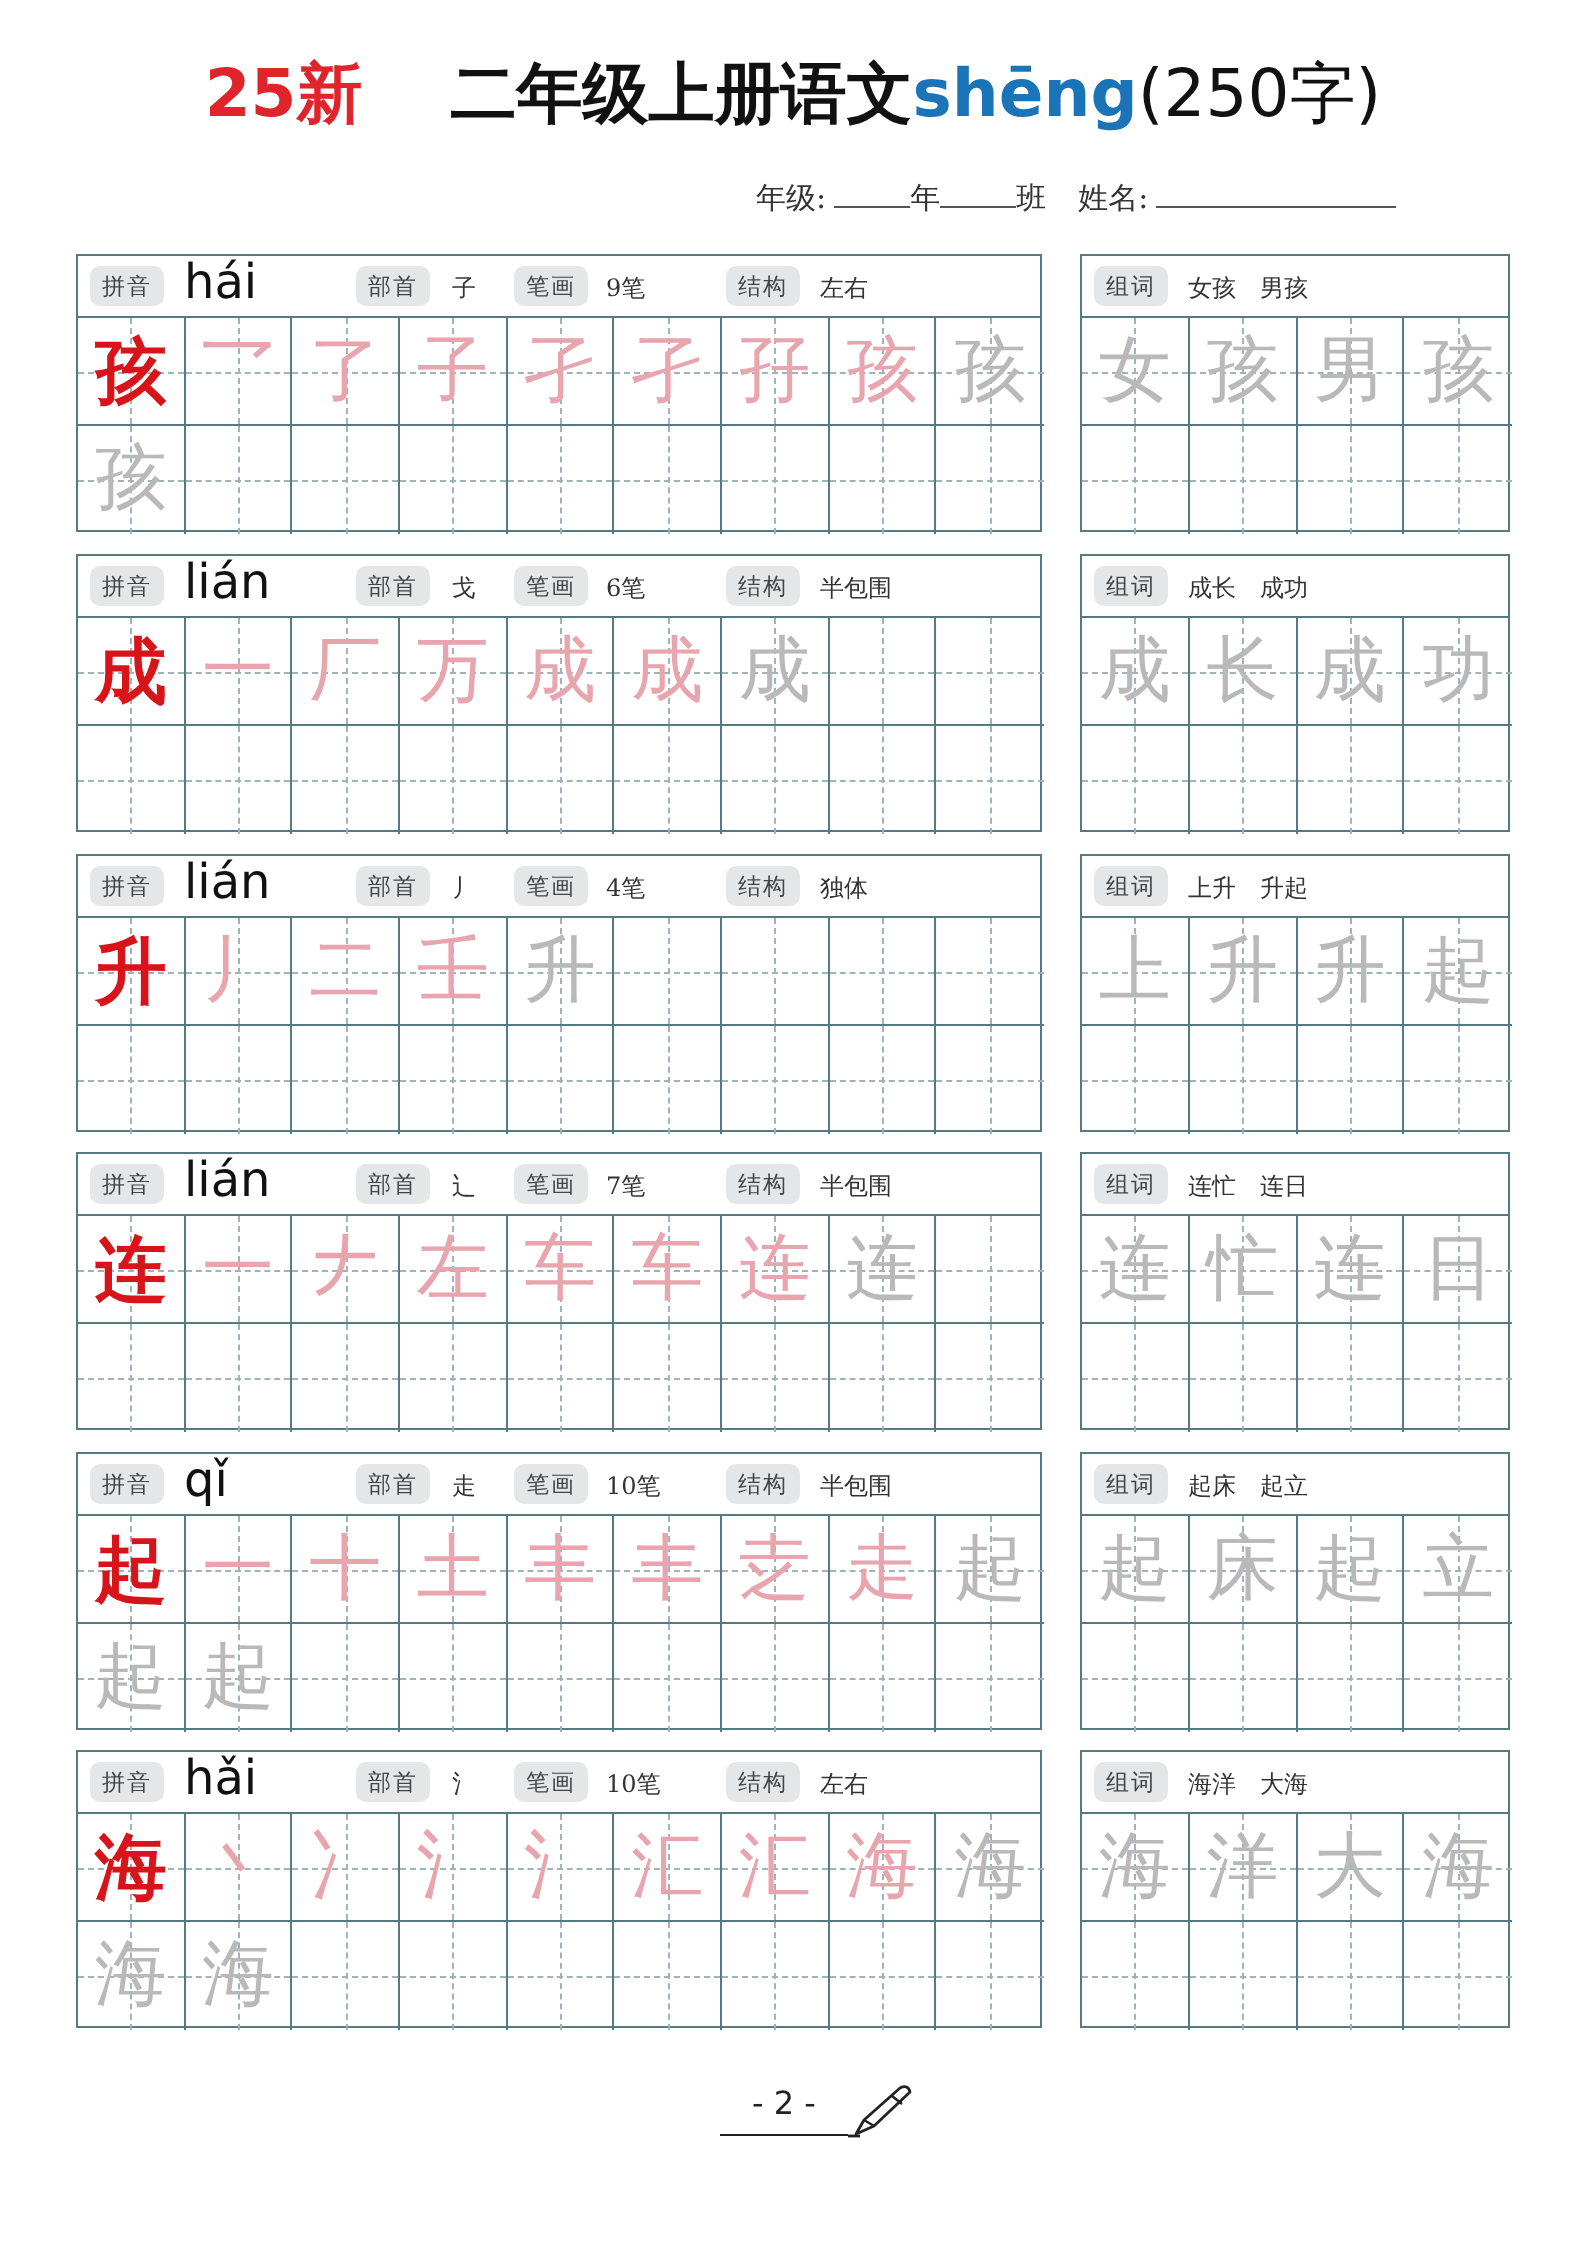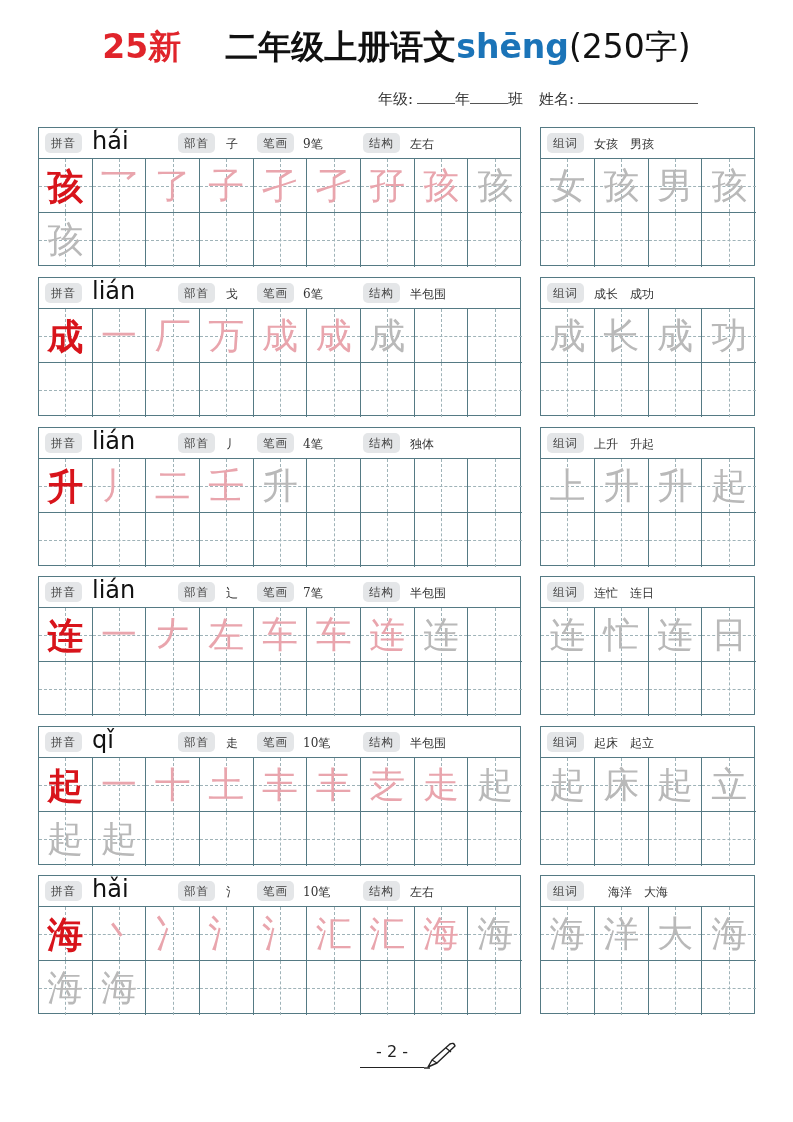--- a/index.html
+++ b/index.html
@@ -498,21 +498,21 @@
         <div class="cell last-row" style="left: 214.667px; top: 54px; width: 53.6667px; height: 54px;"></div>
         <div class="cell last-row" style="left: 268.333px; top: 54px; width: 53.6667px; height: 54px;"></div>
         <div class="cell last-row" style="left: 322px; top: 54px; width: 53.6667px; height: 54px;"></div>
         <div class="cell last-row" style="left: 375.667px; top: 54px; width: 53.6667px; height: 54px;"></div>
         <div class="cell last-col last-row" style="left: 429.333px; top: 54px; width: 53.6667px; height: 54px;"></div>
       </div>
     </div>
     <div class="panel" style="left: 540px; top: 875px; width: 215px; height: 139px;">
       <div class="panel-head">
         <span class="tag" style="left:6px">组词</span>
-        <span class="val" style="left:67px">海洋　大海</span>
+        <span class="val" style="left:53px">海洋　大海</span>
       </div>
       <div class="grid">
         <div class="cell" style="left: 0px; top: 0px; width: 53.75px; height: 54px;">
           <span class="glyph trace">海</span>
         </div>
         <div class="cell" style="left: 53.75px; top: 0px; width: 53.75px; height: 54px;">
           <span class="glyph trace">洋</span>
         </div>
         <div class="cell" style="left: 107.5px; top: 0px; width: 53.75px; height: 54px;">
           <span class="glyph trace">大</span>

